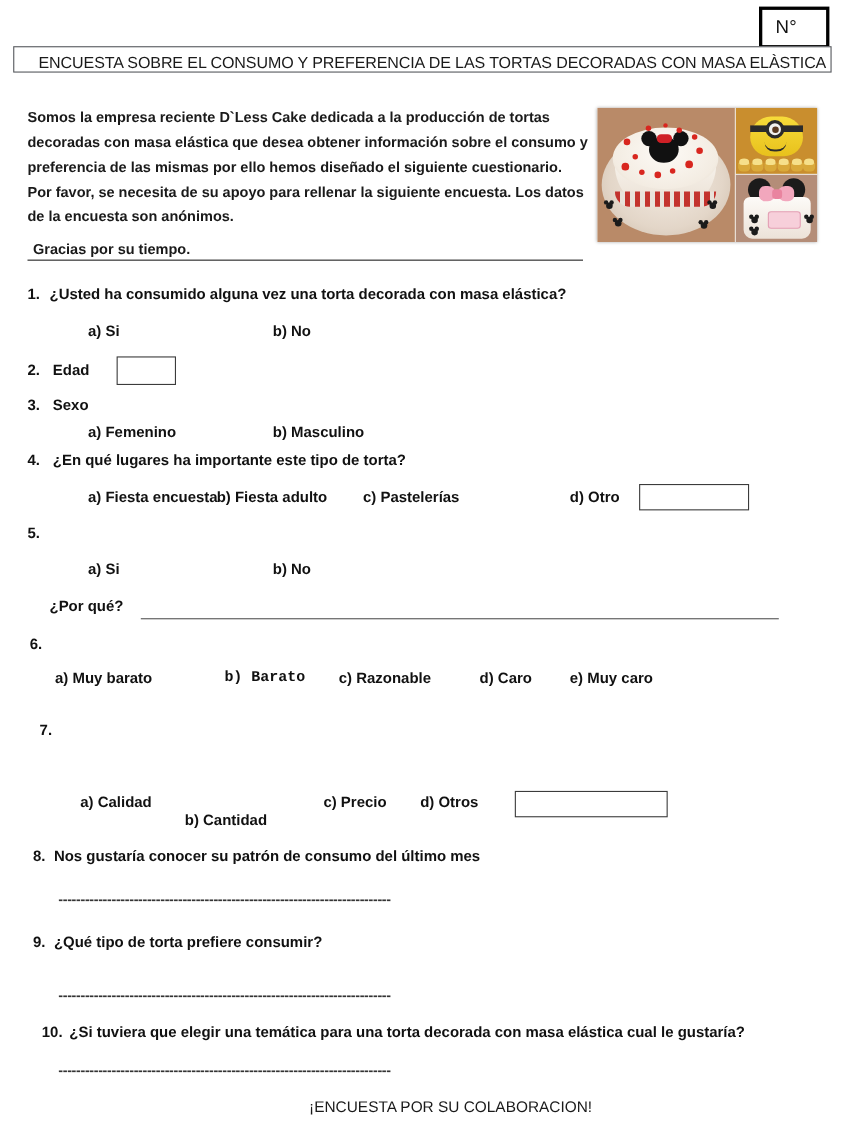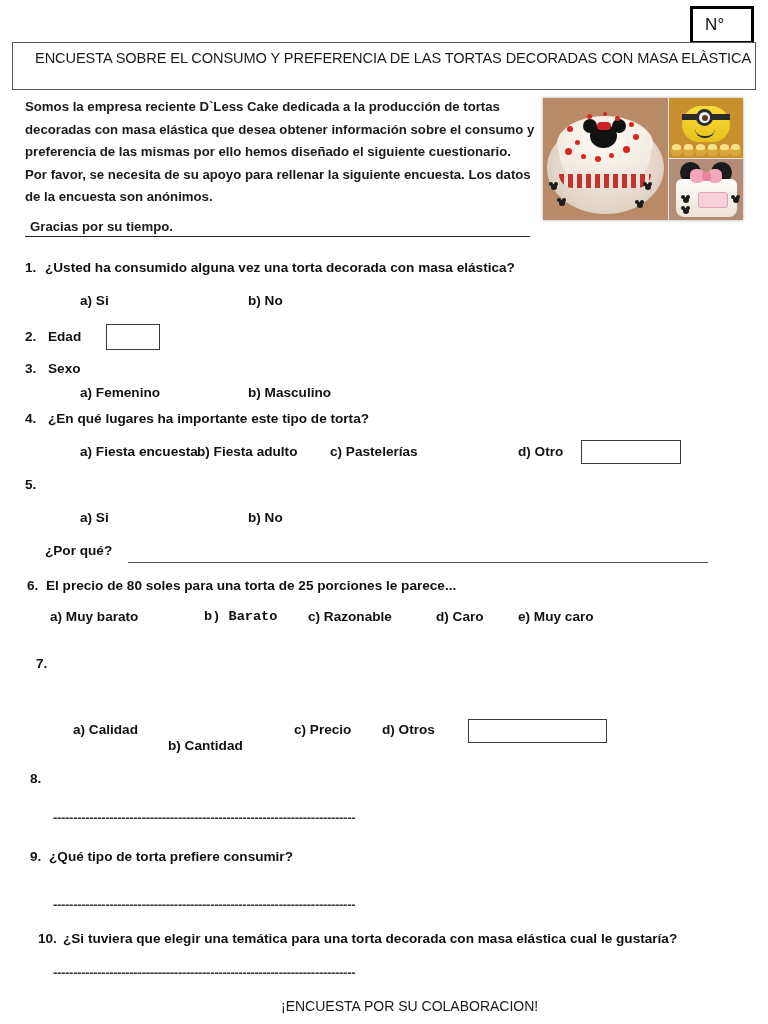--- a/index.html
+++ b/index.html
@@ -39,21 +39,21 @@
     letter-spacing: .2px;
     color: #111;
   }
 
   
   .title-box {
     position: absolute;
     left: 12px;
     top: 42px;
     width: 744px;
-    height: 48px;
+    height: 24px;
     border: 1px solid #55585c;
     box-sizing: border-box;
     background: #ffffff;
   }
   .title-text {
     position: absolute;
     left: 22px;
     top: 7px;
     font-size: 14.6px;
     letter-spacing: -0.1px;
@@ -389,35 +389,35 @@
   <div class="opt" style="left:518px; top:444px;">d) Otro</div>
   <div class="inbox" style="left:581px; top:440px; width:100px; height:24px;"></div>
 
   <div class="q" style="left:25px; top:477px;">5.</div>
   <div class="opt" style="left:80px; top:510px;">a) Si</div>
   <div class="opt" style="left:248px; top:510px;">b) No</div>
   <div class="q" style="left:45px; top:543px;">¿Por qué?</div>
   <div class="solid-line" style="left:128px; top:562px; width:580px;"></div>
 
   <div class="q" style="left:27px; top:578px;">6.</div>
-  <div class="q" style="left:46px; top:578px;">El precio de 80 soles para una torta de 25 porciones le parece...</div>
   <div class="opt" style="left:50px; top:609px;">a) Muy barato</div>
   <div class="opt" style="left:204px; top:609px;font-family:Liberation Mono, monospace;">b) Barato</div>
   <div class="opt" style="left:308px; top:609px;">c) Razonable</div>
   <div class="opt" style="left:436px; top:609px;">d) Caro</div>
   <div class="opt" style="left:518px; top:609px;">e) Muy caro</div>
 
   <div class="q" style="left:36px; top:656px;">7.</div>
   <div class="opt" style="left:50px; top:722px;margin-left:23px;">a) Calidad</div>
   <div class="opt" style="left:168px; top:738px;">b) Cantidad</div>
   <div class="opt" style="left:294px; top:722px;">c) Precio</div>
   <div class="opt" style="left:382px; top:722px;">d) Otros</div>
   <div class="inbox" style="left:468px; top:719px; width:139px; height:24px;"></div>
 
   <div class="q" style="left:30px; top:771px;">8.</div>
+  <div class="q" style="left:49px; top:771px;">Nos gustaría conocer su patrón de consumo del último mes</div>
   <div class="dashline" style="left:53px; top:810px; width:400px;">---------------------------------------------------------------------------</div>
 
   <div class="q" style="left:30px; top:849px;">9.</div>
   <div class="q" style="left:49px; top:849px;">¿Qué tipo de torta prefiere consumir?</div>
   <div class="dashline" style="left:53px; top:897px; width:400px;">---------------------------------------------------------------------------</div>
 
   <div class="q" style="left:38px; top:931px;">10.</div>
   <div class="q" style="left:63px; top:931px;">¿Si tuviera que elegir una temática para una torta decorada con masa elástica cual le gustaría?</div>
   <div class="dashline" style="left:53px; top:965px; width:400px;">---------------------------------------------------------------------------</div>
 

